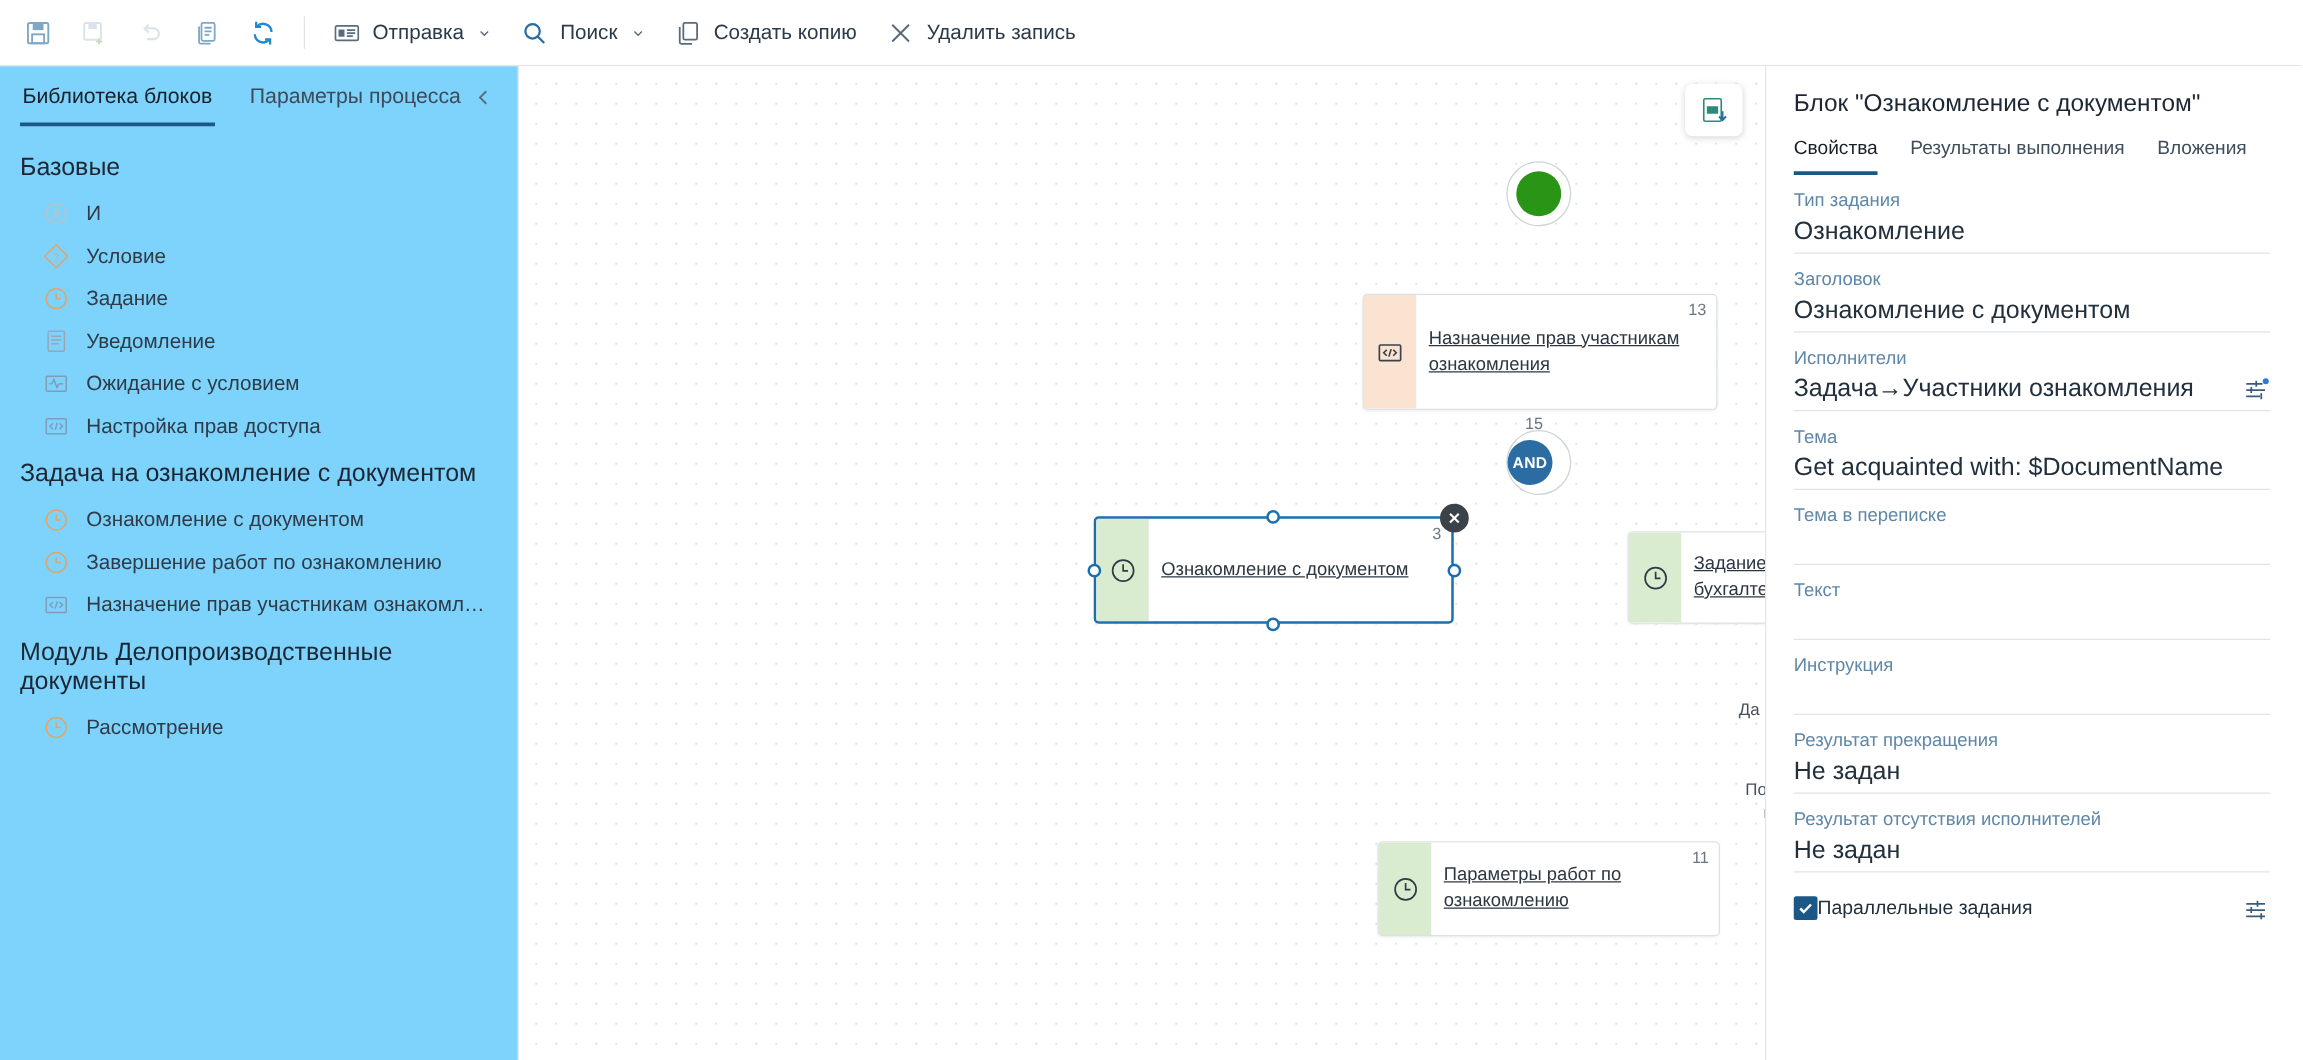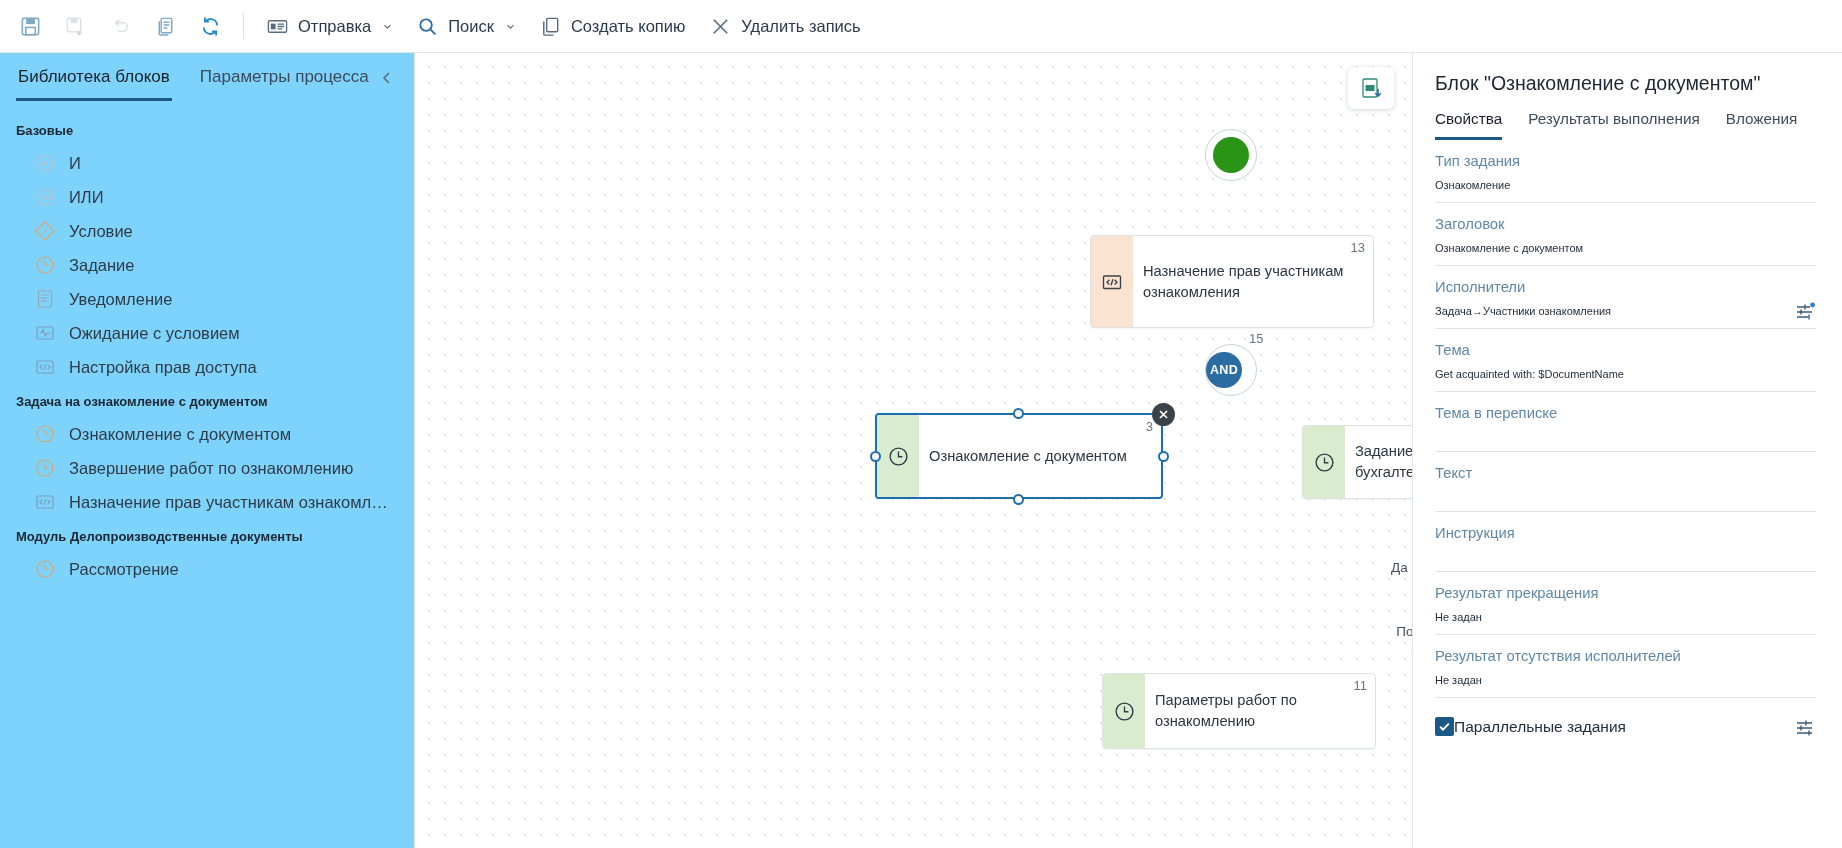--- a/index.html
+++ b/index.html
@@ -50,21 +50,21 @@
     border-bottom: 3px solid transparent; white-space: nowrap;
   }
   .side-tab.active { color: #17202a; border-bottom-color: #1b5886; }
   .collapse-btn {
     position: absolute; right: 16px; top: 14px;
     width: 22px; height: 22px; cursor: pointer;
     display: flex; align-items: center; justify-content: center;
   }
   .side-list { padding: 12px 0 0; overflow: hidden; }
   .group-title {
-    font-size: 13px; font-weight: bold; color: #1d2733;
+    font-size: 20px; font-weight: normal; color: #1d2733;
     padding: 10px 18px 8px 16px;
   }
   .lib-item {
     display: flex; align-items: center; gap: 13px;
     padding: 6px 14px 6px 34px; cursor: pointer;
     font-size: 16.5px; color: #2f3b47;
     white-space: nowrap; overflow: hidden;
   }
   .lib-ico { width: 22px; height: 22px; flex: 0 0 auto; }
 
@@ -88,21 +88,21 @@
     border: 1px solid #dde1e4; border-radius: 4px;
     display: flex; align-items: stretch; overflow: hidden;
     box-shadow: 0 1px 2px rgba(40,60,80,.06); cursor: pointer;
   }
   .node .stripe { width: 42px; flex: 0 0 42px; display: flex; align-items: center; justify-content: center; }
   .node .stripe.orange { background: #fbe3d2; }
   .node .stripe.green  { background: #d9ecd0; }
   .node .body-txt {
     flex: 1; display: flex; align-items: center;
     padding: 0 14px 0 10px; font-size: 14.7px; color: #2c3742;
-    line-height: 1.42; white-space: pre-line;
+    line-height: 1.42; white-space: pre-line; text-decoration: underline;
   }
   .node .num {
     position: absolute; right: 8px; top: 4px;
     font-size: 13px; color: #6b7680;
   }
   .node.selected {
     border: 2px solid #1c6fad; box-shadow: none;
   }
   .handle {
     position: absolute; width: 11px; height: 11px; border-radius: 50%;
@@ -149,21 +149,21 @@
   }
   .props-tabs { display: flex; gap: 26px; position: relative; }
   .p-tab {
     font-size: 15.3px; color: #3f4d5b; padding-bottom: 9px;
     border-bottom: 3px solid transparent; cursor: pointer; white-space: nowrap;
   }
   .p-tab.active { color: #17202a; border-bottom-color: #1b5886; }
   .field { margin-top: 13px; position: relative; }
   .f-label { font-size: 14.8px; color: #5f87a8; margin-bottom: 5px; }
   .f-value {
-    font-size: 11px; color: #22303d; border-bottom: 1px solid #e0e4e7;
+    font-size: 20px; color: #22303d; border-bottom: 1px solid #e0e4e7;
     padding-bottom: 6px; min-height: 28px; line-height: 22px;
     padding-right: 30px; white-space: nowrap; overflow: hidden;
   }
   .f-value.empty { min-height: 26px; }
   .f-icon {
     position: absolute; right: 0; bottom: 7px; width: 22px; height: 20px; cursor: pointer;
   }
   .check-row { display: flex; align-items: center; gap: 0; margin-top: 19px; position: relative; }
   .checkbox {
     width: 19px; height: 19px; border-radius: 2px; background: #1b5886;
@@ -271,27 +271,20 @@
 
         <div class="group-title">Базовые</div>
         <div class="lib-item">
           <svg class="lib-ico" viewBox="0 0 22 22" fill="none" stroke="#b9c2ca" stroke-width="1.2">
             <circle cx="11" cy="11" r="8"></circle>
               <path d="M11 7v8M7 11h8" stroke-width="1.3"></path>
           </svg>
           <span>И</span>
         </div>
         <div class="lib-item">
-          <svg class="lib-ico" viewBox="0 0 22 22" fill="none" stroke="#b9c2ca" stroke-width="1.2">
-            <circle cx="11" cy="11" r="8"></circle>
-            <text x="11" y="14" font-size="7" fill="#b9c2ca" stroke="none" text-anchor="middle" font-family="Liberation Sans, sans-serif">OR</text>
-          </svg>
-          <span>ИЛИ</span>
-        </div>
-        <div class="lib-item">
           <svg class="lib-ico" viewBox="0 0 22 22" fill="none" stroke="#e0a36a" stroke-width="1.2">
             <rect x="4.5" y="4.5" width="13" height="13" transform="rotate(45 11 11)"></rect>
             <text x="11" y="14" font-size="7.5" fill="#e0a36a" stroke="none" text-anchor="middle" font-family="Liberation Sans, sans-serif">?</text>
           </svg>
           <span>Условие</span>
         </div>
         <div class="lib-item">
           <svg class="lib-ico" viewBox="0 0 22 22" fill="none" stroke="#e0a36a" stroke-width="1.2">
             <circle cx="11" cy="11" r="8"></circle>
               <path d="M11 6.5V11h3.6"></path>
@@ -409,21 +402,21 @@
           </svg>
         </div>
         <div class="body-txt">Назначение прав участникам
 ознакомления</div>
         <div class="num">13</div>
       </div>
 
       <div class="gw" style="left:790px; top:291px; width:52px; height:52px;">
         <div class="inner" style="width:36px;height:36px;background:#2b6ca3;">AND</div>
       </div>
-      <div class="gw-num" style="left:834px; top:278px;">15</div>
+      <div class="gw-num" style="left:805px; top:278px;">15</div>
 
       <div class="node selected" style="left:460px; top:360px; width:288px; height:86px;">
         <div class="stripe green">
           <svg width="23" height="23" viewBox="0 0 23 23" fill="none" stroke="#2f3b45" stroke-width="1.35">
             <circle cx="11.5" cy="11.5" r="8.4"></circle>
               <path d="M11.5 6.4v5.3h3.9"></path>
           </svg>
         </div>
         <div class="body-txt">Ознакомление с документом</div>
         <div class="num">3</div>

